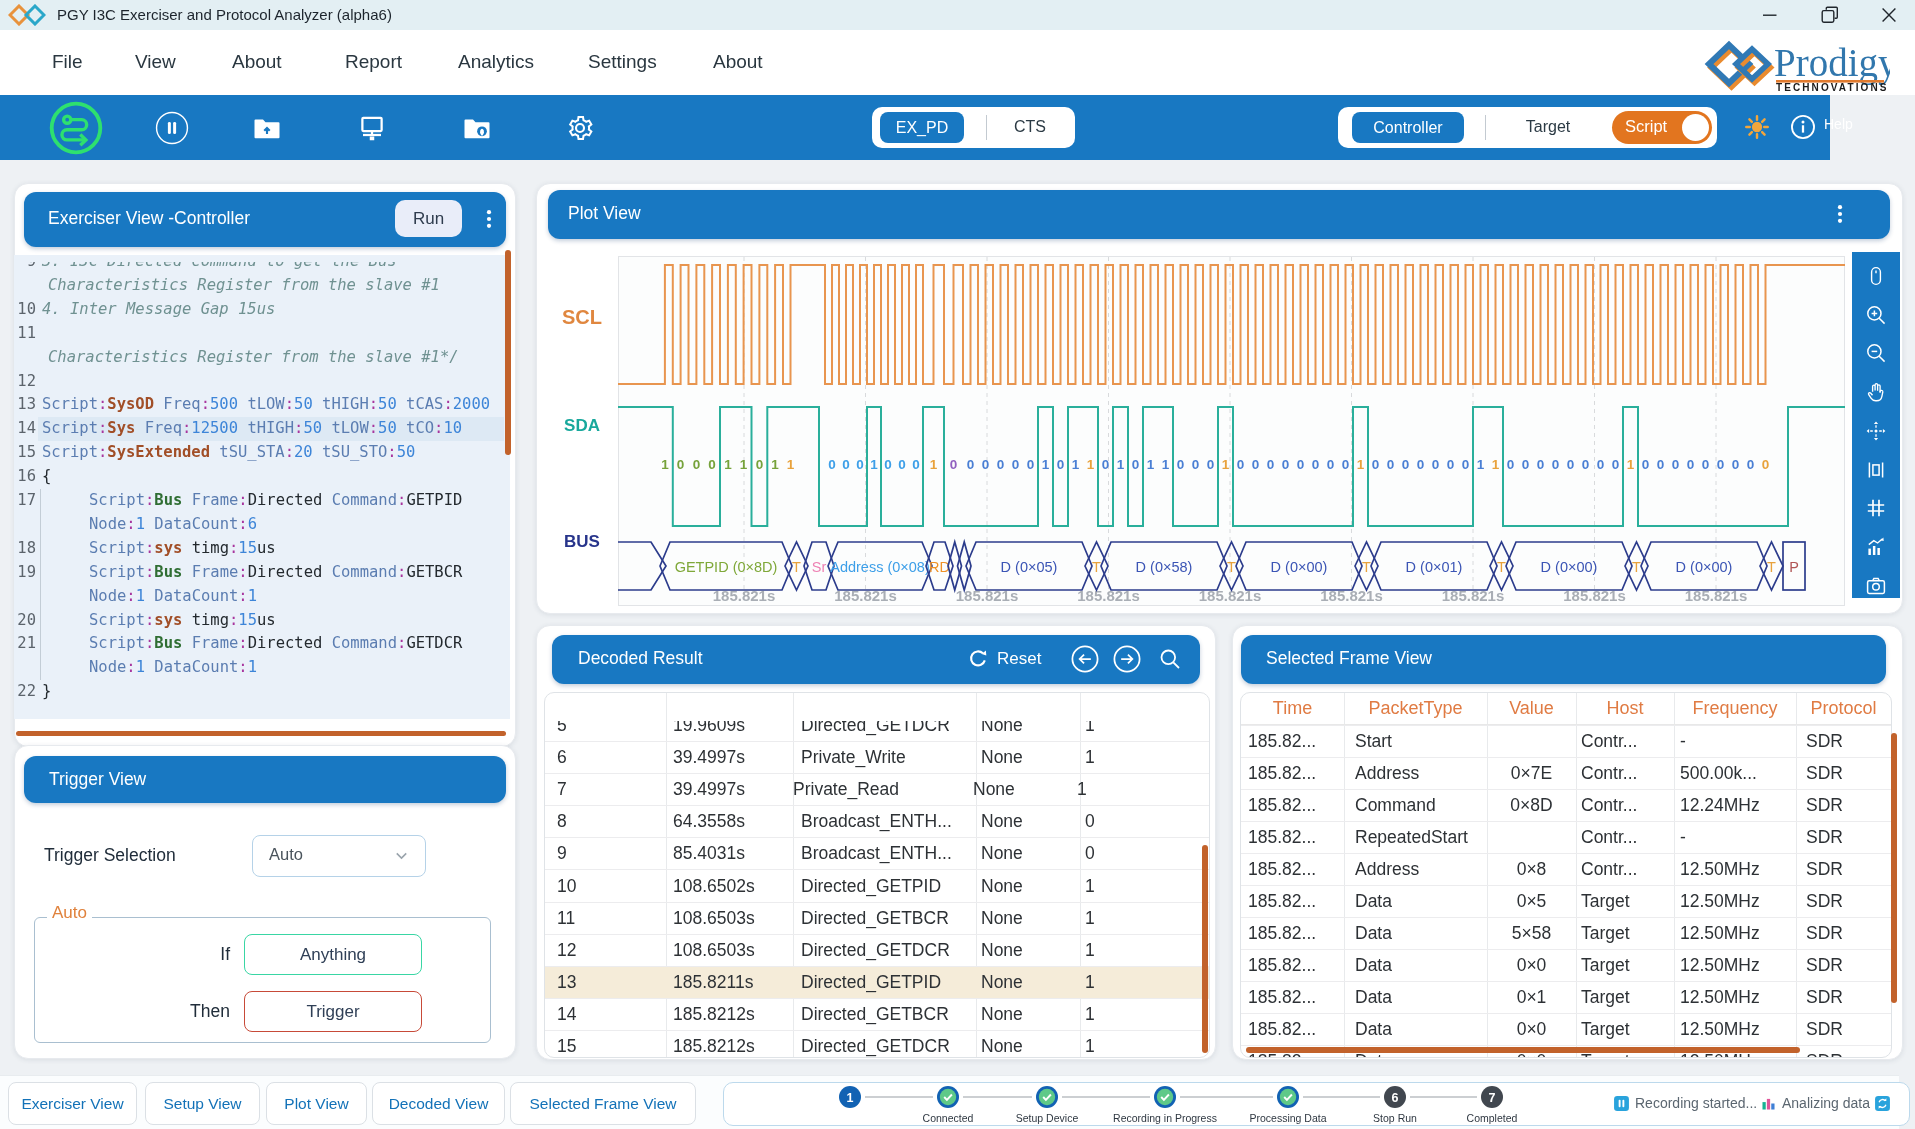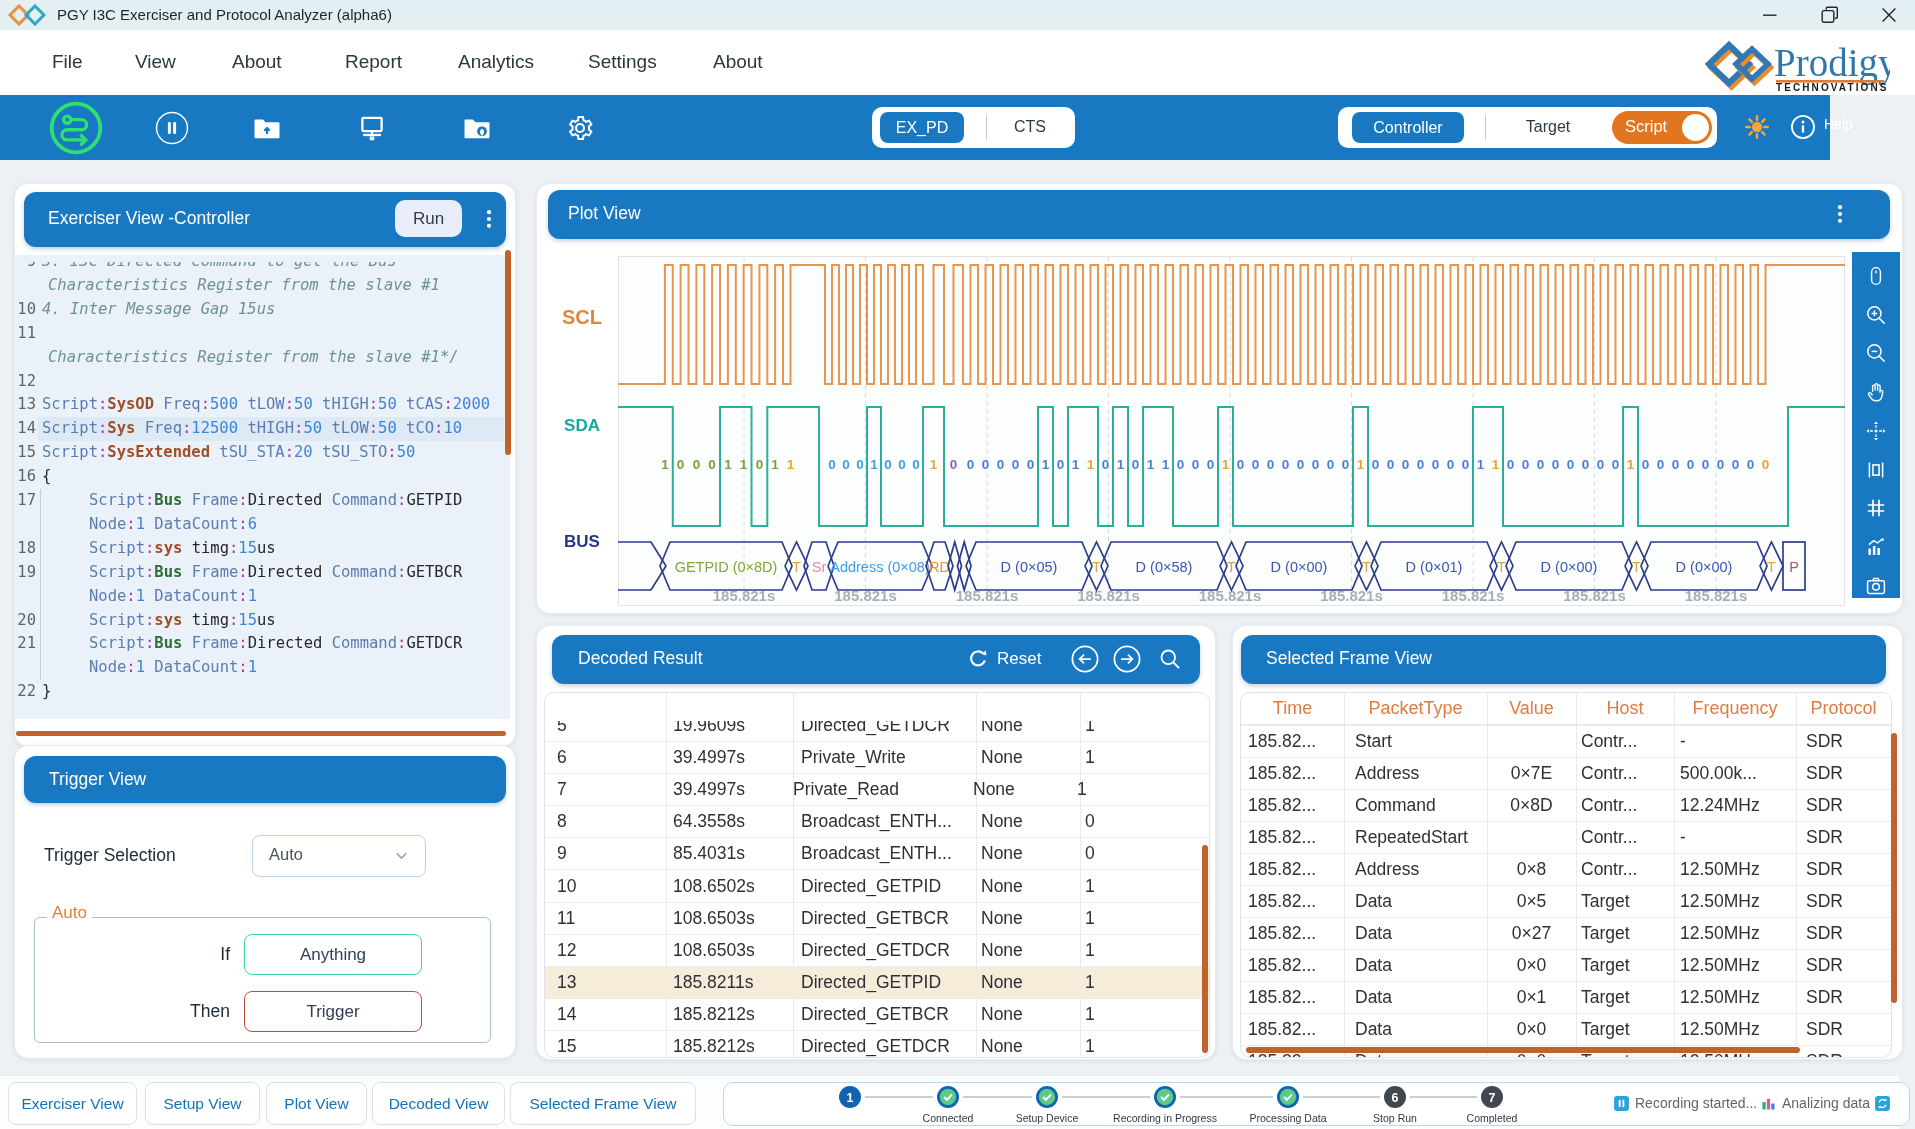--- a/index.html
+++ b/index.html
@@ -576,21 +576,21 @@
           <div class="tcell" style="flex: 0 0 auto; width: 96px; padding-left: 7px;">185.82...</div>
           <div class="tcell" style="flex: 0 0 auto; width: 132px; padding-left: 11px;">Data</div>
           <div class="tcell" style="flex: 0 0 auto; width: 89px; text-align: center;">0×5</div>
           <div class="tcell" style="flex: 0 0 auto; width: 93px; padding-left: 5px;">Target</div>
           <div class="tcell" style="flex: 0 0 auto; width: 116px; padding-left: 6px;">12.50MHz</div>
           <div class="tcell" style="flex: 0 0 auto; width: 85px; padding-left: 10px;">SDR</div>
         </div>
         <div class="abs trow" style="position: relative; width: 650px; height: 31px;">
           <div class="tcell" style="flex: 0 0 auto; width: 96px; padding-left: 7px;">185.82...</div>
           <div class="tcell" style="flex: 0 0 auto; width: 132px; padding-left: 11px;">Data</div>
-          <div class="tcell" style="flex: 0 0 auto; width: 89px; text-align: center;">0×27</div>
+          <div class="tcell" style="flex: 0 0 auto; width: 89px; text-align: center;">5×58</div>
           <div class="tcell" style="flex: 0 0 auto; width: 93px; padding-left: 5px;">Target</div>
           <div class="tcell" style="flex: 0 0 auto; width: 116px; padding-left: 6px;">12.50MHz</div>
           <div class="tcell" style="flex: 0 0 auto; width: 85px; padding-left: 10px;">SDR</div>
         </div>
         <div class="abs trow" style="position: relative; width: 650px; height: 31px;">
           <div class="tcell" style="flex: 0 0 auto; width: 96px; padding-left: 7px;">185.82...</div>
           <div class="tcell" style="flex: 0 0 auto; width: 132px; padding-left: 11px;">Data</div>
           <div class="tcell" style="flex: 0 0 auto; width: 89px; text-align: center;">0×0</div>
           <div class="tcell" style="flex: 0 0 auto; width: 93px; padding-left: 5px;">Target</div>
           <div class="tcell" style="flex: 0 0 auto; width: 116px; padding-left: 6px;">12.50MHz</div>

